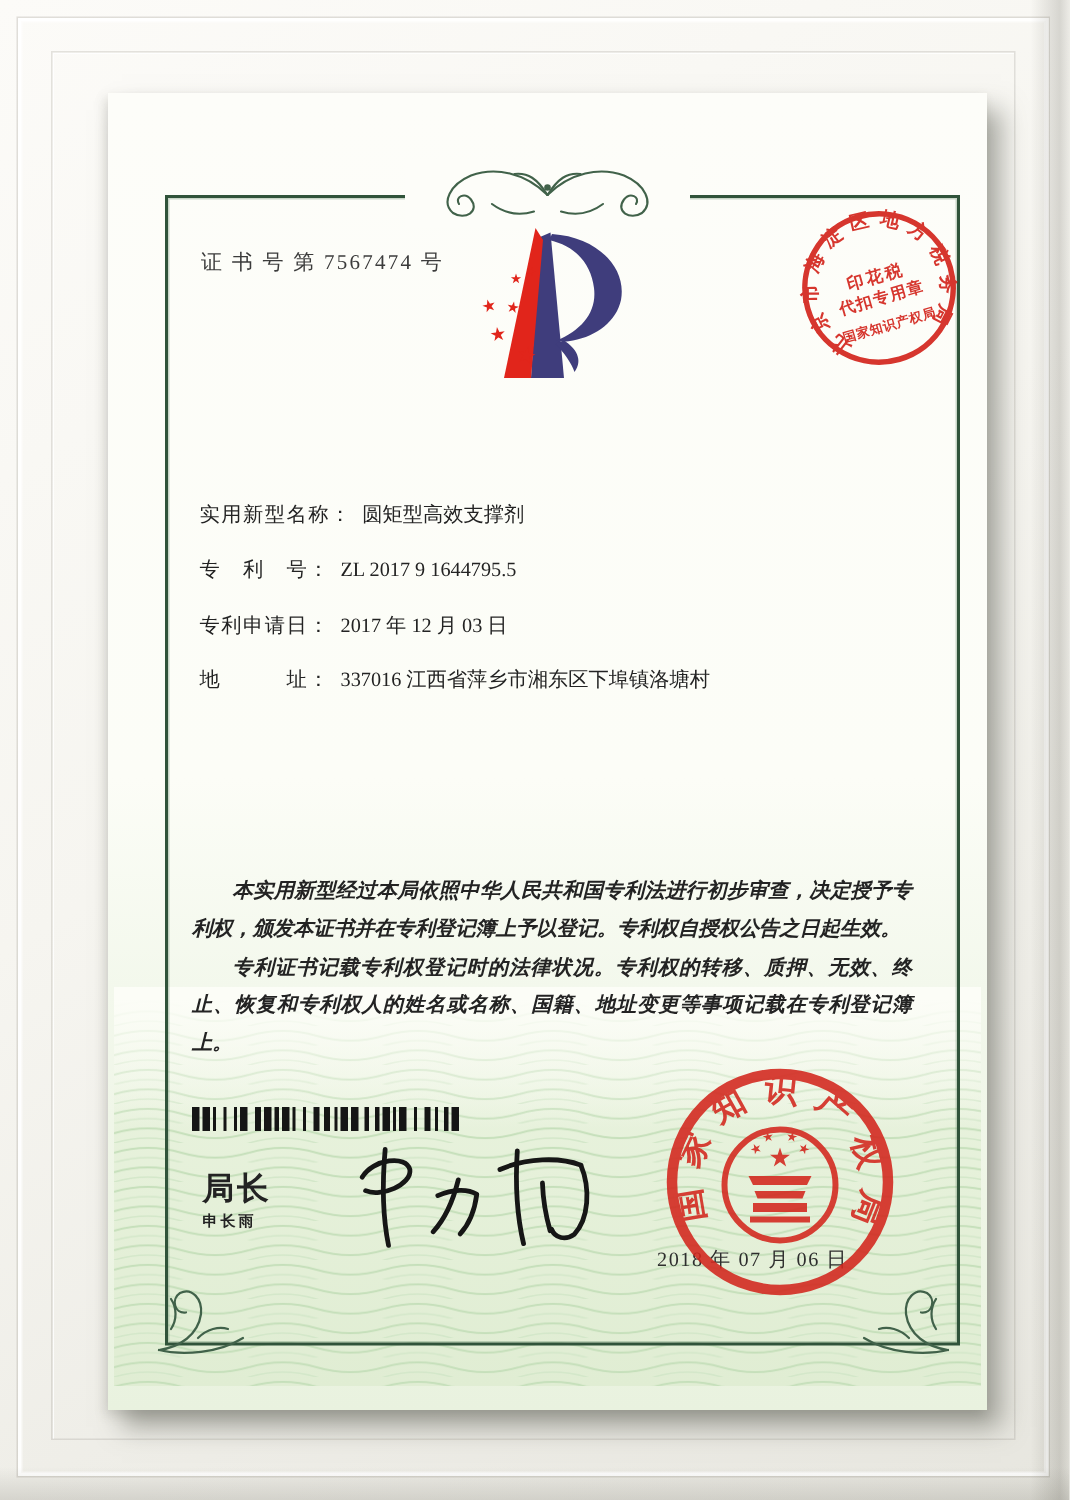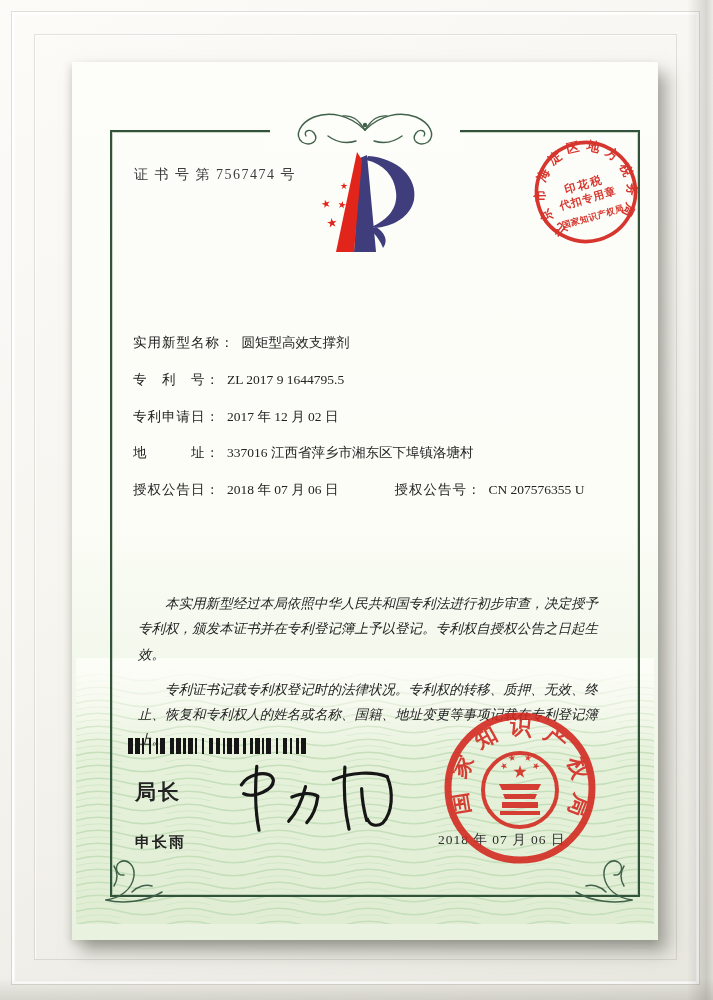--- a/index.html
+++ b/index.html
@@ -34,25 +34,25 @@
   .stamp{position:absolute;left:460px;top:76px;width:108px;height:108px;transform:rotate(-16deg);opacity:.92;}
   .title{position:absolute;left:0;top:185px;width:100%;text-align:center;
         font-size:31px;font-weight:bold;letter-spacing:7px;color:#141414;}
   .fields{position:absolute;left:61px;top:272px;width:486px;font-size:13.5px;color:#232323;}
   .f-row{line-height:17px;margin-bottom:19.8px;white-space:nowrap;}
   .f-label{letter-spacing:1px;}
   .f-value{margin-left:7px;}
   .grant-pair{margin-left:56px;}
   .paras{position:absolute;left:56px;top:519px;width:480px;font-size:13.5px;line-height:25.3px;
         color:#232323;text-align:justify;font-style:italic;}
-  .paras p{margin:10px;text-indent:2em;}
+  .paras p{margin:0;text-indent:2em;font-weight:bold;}
   .barcode{position:absolute;left:56px;top:676px;width:180px;height:16px;display:flex;overflow:hidden;}
   .barcode span{display:block;height:100%;}
   .sig-title{position:absolute;left:63px;top:716px;font-size:21px;font-weight:600;color:#232323;letter-spacing:2px;}
-  .sig-name{position:absolute;left:63px;top:771px;font-size:15px;font-weight:600;color:#232323;letter-spacing:2px;}
+  .sig-name{position:absolute;left:63px;top:745px;font-size:10px;font-weight:600;color:#232323;letter-spacing:2px;}
   .signature{position:absolute;left:146px;top:692px;width:210px;height:92px;transform:rotate(-2deg);}
   .seal{position:absolute;left:370px;top:648px;width:156px;height:156px;opacity:.88;z-index:6;}
   .date{position:absolute;left:366px;top:769px;font-size:13.5px;color:#2e2e2e;letter-spacing:1px;z-index:5;}
   .footer{position:absolute;left:0;top:803px;width:100%;text-align:center;font-size:11.5px;color:#3d3d3d;letter-spacing:1px;}
   .seal-font{font-family:"Liberation Sans","DejaVu Sans",sans-serif;font-weight:bold;}
 </style>
 </head>
 <body>
 
 <div class="frame">
@@ -144,25 +144,22 @@
       </text>
       <text x="53" y="49" text-anchor="middle" font-size="11" letter-spacing="2" fill="#d3261d">印花税</text>
       <text x="53" y="63" text-anchor="middle" font-size="10.5" letter-spacing="1" fill="#d3261d">代扣专用章</text>
       <text x="53" y="81" text-anchor="middle" font-size="8.5" letter-spacing="0.5" fill="#d3261d">国家知识产权局</text>
     </svg>
 
 
     <div class="fields">
       <div class="f-row"><span class="f-label">实用新型名称：</span><span class="f-value">圆矩型高效支撑剂</span></div>
       <div class="f-row"><span class="f-label">专　利　号：</span><span class="f-value">ZL 2017 9 1644795.5</span></div>
-      <div class="f-row"><span class="f-label">专利申请日：</span><span class="f-value">2017 年 12 月 02 日</span></div>
+      <div class="f-row"><span class="f-label">专利申请日：</span><span class="f-value">2017 年 12 月 03 日</span></div>
       <div class="f-row"><span class="f-label">地　　　址：</span><span class="f-value">337016 江西省萍乡市湘东区下埠镇洛塘村</span></div>
-      <div class="f-row">
-        <span class="f-label">授权公告日：</span><span class="f-value">2018 年 07 月 06 日</span><span class="grant-pair"><span class="f-label">授权公告号：</span><span class="f-value">CN 207576355 U</span></span>
-      </div>
     </div>
 
     <div class="paras">
       <p>本实用新型经过本局依照中华人民共和国专利法进行初步审查，决定授予专利权，颁发本证书并在专利登记簿上予以登记。专利权自授权公告之日起生效。</p>
       <p>专利证书记载专利权登记时的法律状况。专利权的转移、质押、无效、终止、恢复和专利权人的姓名或名称、国籍、地址变更等事项记载在专利登记簿上。</p>
     </div>
 
     <div class="barcode">
         <span style="flex-grow: 2; background: rgb(21, 21, 21);"></span>
         <span style="flex-grow: 1; background: transparent;"></span>

